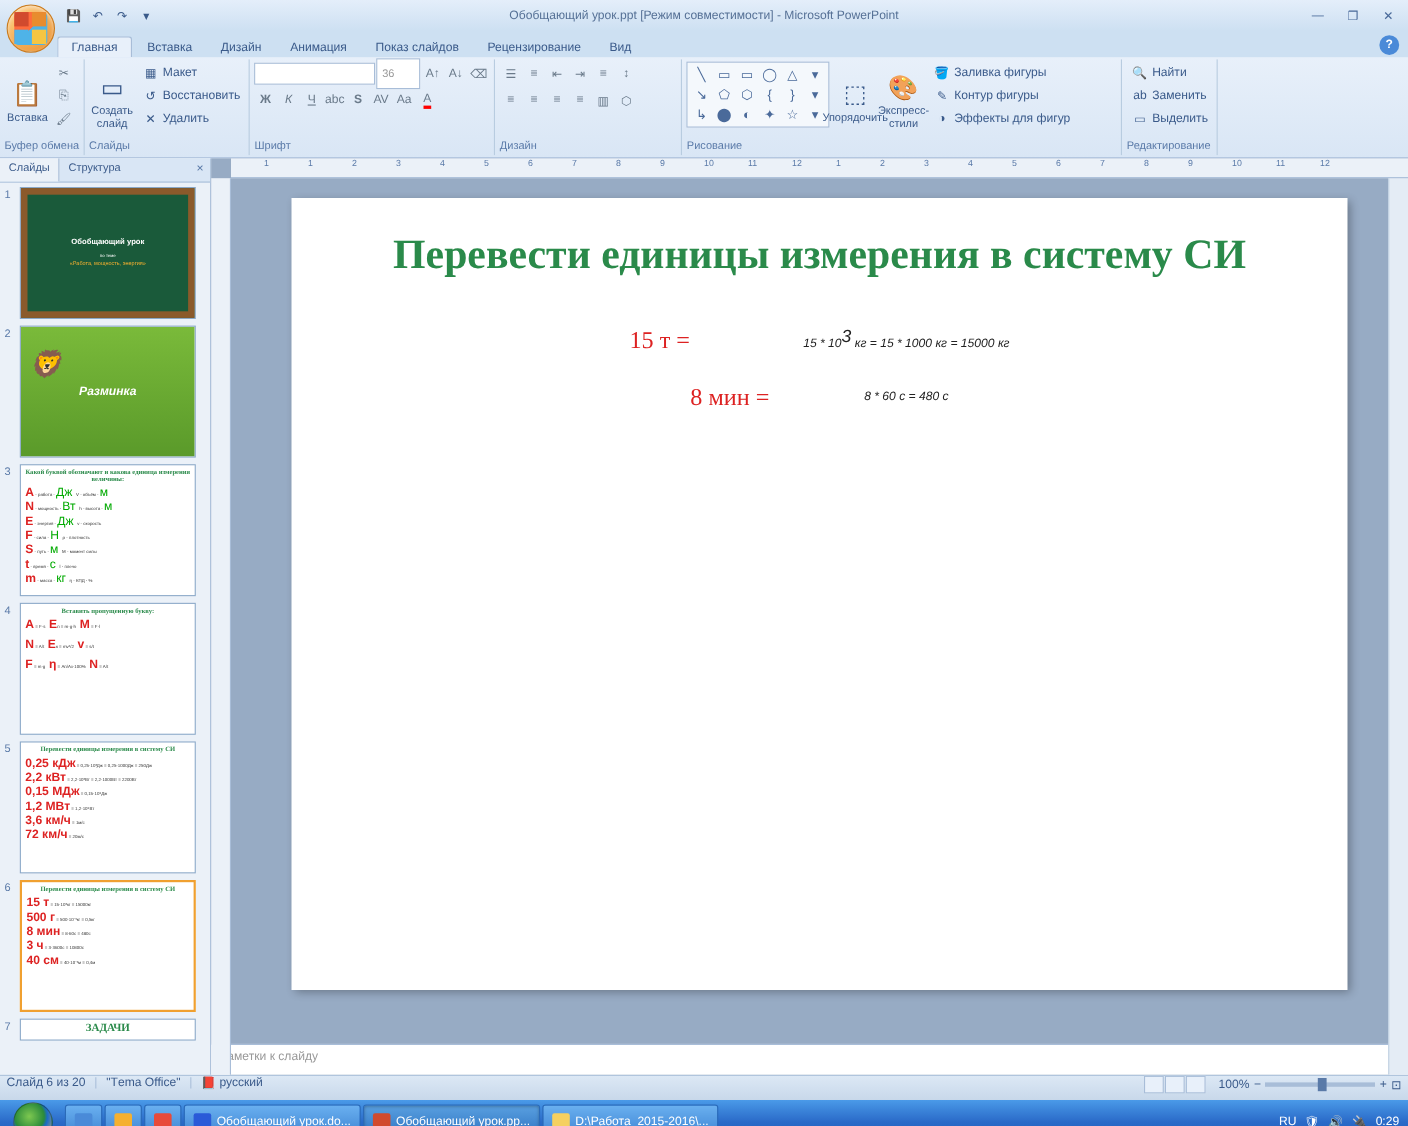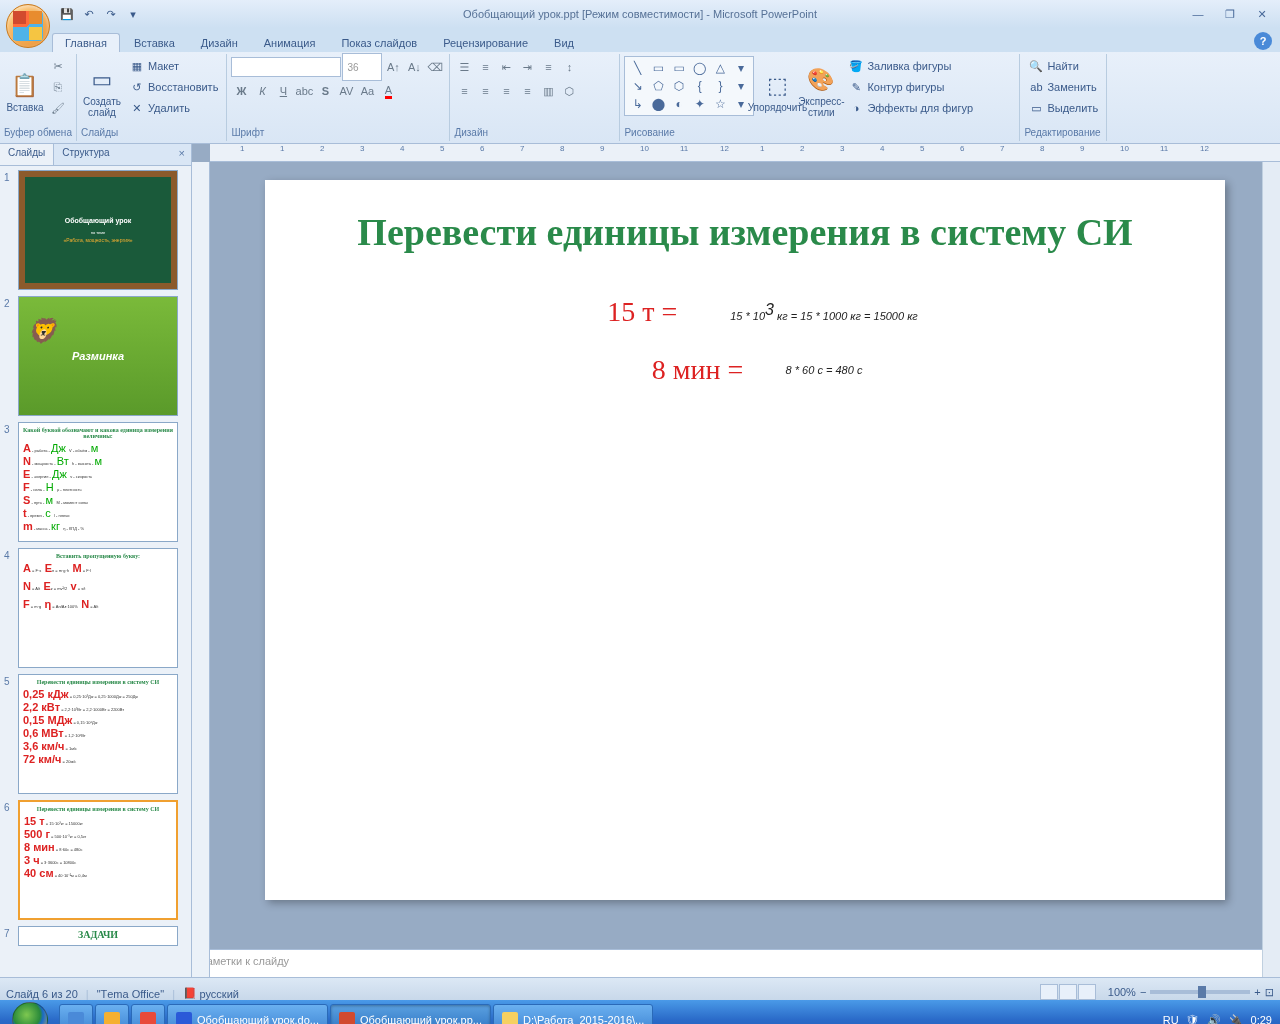--- a/index.html
+++ b/index.html
@@ -66,32 +66,32 @@
 
 
 .editor{flex:1;display:flex;flex-direction:column;background:#97abc4;position:relative;}
 .ruler-h{height:18px;background:#ebf1f8;border-bottom:1px solid #a8bdd8;margin-left:18px;position:relative;font-size:8px;color:#5a7aa8;}
 .ruler-v{width:18px;background:#ebf1f8;border-right:1px solid #a8bdd8;position:absolute;left:0;top:18px;bottom:0;}
 .ruler-tick{position:absolute;color:#5a7aa8;font-size:8px;}
 .slide-container{flex:1;display:flex;align-items:flex-start;justify-content:center;padding:18px 20px 10px 38px;overflow:auto;}
 .slide{width:960px;height:720px;background:#fff;box-shadow:3px 3px 8px rgba(0,0,0,0.3);padding:30px 40px;position:relative;}
 .slide-title{color:#2a8a4a;font-family:"Comic Sans MS",cursive;font-size:38px;font-weight:bold;text-align:center;line-height:1.2;margin-bottom:40px;}
 .eq-row{display:flex;align-items:center;margin:26px 0;font-size:28px;font-family:"Times New Roman",serif;justify-content:center;}
-.eq-label{color:#d22;font-family:"Comic Sans MS",cursive;font-size:28px;margin-right:18px;min-width:140px;text-align:center;}
+.eq-label{color:#d22;font-family:"Comic Sans MS",cursive;font-size:22px;margin-right:18px;min-width:140px;text-align:left;}
 .eq-math{font-style:italic;color:#222;}
 .eq-math sup{font-size:16px;}
 .frac{display:inline-block;text-align:center;vertical-align:middle;margin:0 4px;}
 .frac .num{border-bottom:1.5px solid #222;padding:0 6px;font-size:24px;}
 .frac .den{padding:0 6px;font-size:24px;}
 
 .notes{height:28px;background:#fff;border-top:1px solid #a8bdd8;padding:5px 8px;color:#999;font-size:11px;}
 .scrollbar-v{width:18px;background:#e4ecf5;position:absolute;right:0;top:18px;bottom:0;border-left:1px solid #c0d0e0;}
 
 
-.statusbar{height:23px;background:linear-gradient(to bottom,#dce8f5,#c8d8ea);border-top:1px solid #a8bdd8;display:flex;align-items:flex-end;padding:0 6px;color:#3a5a8a;font-size:10px;}
+.statusbar{height:23px;background:linear-gradient(to bottom,#dce8f5,#c8d8ea);border-top:1px solid #a8bdd8;display:flex;align-items:flex-start;padding:0 6px;color:#3a5a8a;font-size:10px;}
 .status-sep{margin:0 8px;color:#a8bdd8;}
 .zoom{margin-left:auto;display:flex;align-items:center;gap:4px;}
 .zoom-slider{width:100px;height:4px;background:#a8bdd8;position:relative;}
 .zoom-thumb{width:8px;height:12px;background:#5a7aa8;position:absolute;left:48px;top:-4px;}
 .view-btns{display:flex;gap:1px;margin-right:8px;}
 .view-btn{width:18px;height:16px;border:1px solid #a8bdd8;background:#e8f0fa;cursor:pointer;}
 
 
 .taskbar{height:40px;background:linear-gradient(to bottom,#4a9ae8,#2a6ac8 50%,#1a5ab8);display:flex;align-items:center;padding:0 2px;}
 .start-btn{width:56px;height:40px;display:flex;align-items:center;justify-content:center;cursor:pointer;}
@@ -359,21 +359,21 @@
         </div>
       </div>
       <div class="thumb-wrap">
           <div class="thumb-num">5</div>
         <div class="thumb">
           <div class="thumb-content">
             <div class="thumb-title-green">Перевести единицы измерения в систему СИ</div>
             <div class="thumb-line"><span class="red">0,25 кДж</span> = 0,25·10³Дж = 0,25·1000Дж = 250Дж</div>
             <div class="thumb-line"><span class="red">2,2 кВт</span> = 2,2·10³Вт = 2,2·1000Вт = 2200Вт</div>
             <div class="thumb-line"><span class="red">0,15 МДж</span> = 0,15·10⁶Дж</div>
-            <div class="thumb-line"><span class="red">0,6 МВт</span> = 1,2·10⁶Вт</div>
+            <div class="thumb-line"><span class="red">1,2 МВт</span> = 1,2·10⁶Вт</div>
             <div class="thumb-line"><span class="red">3,6 км/ч</span> = 1м/с</div>
             <div class="thumb-line"><span class="red">72 км/ч</span> = 20м/с</div>
           </div>
         </div>
       </div>
       <div class="thumb-wrap">
           <div class="thumb-num">6</div>
         <div class="thumb selected">
           <div class="thumb-content">
             <div class="thumb-title-green">Перевести единицы измерения в систему СИ</div>

